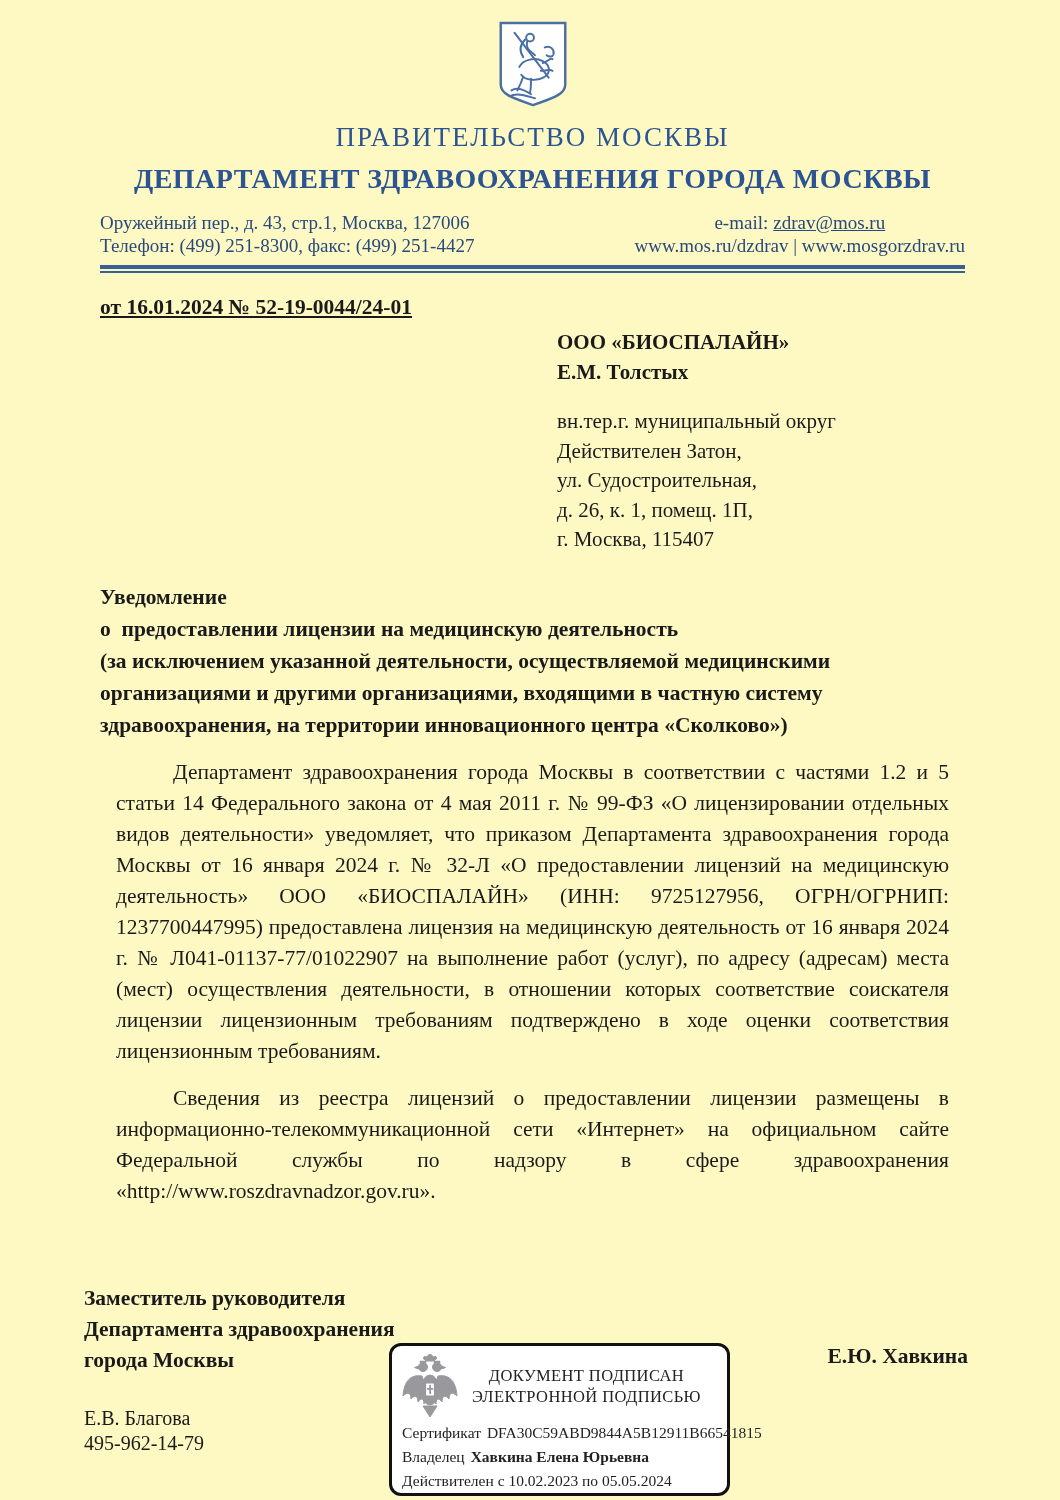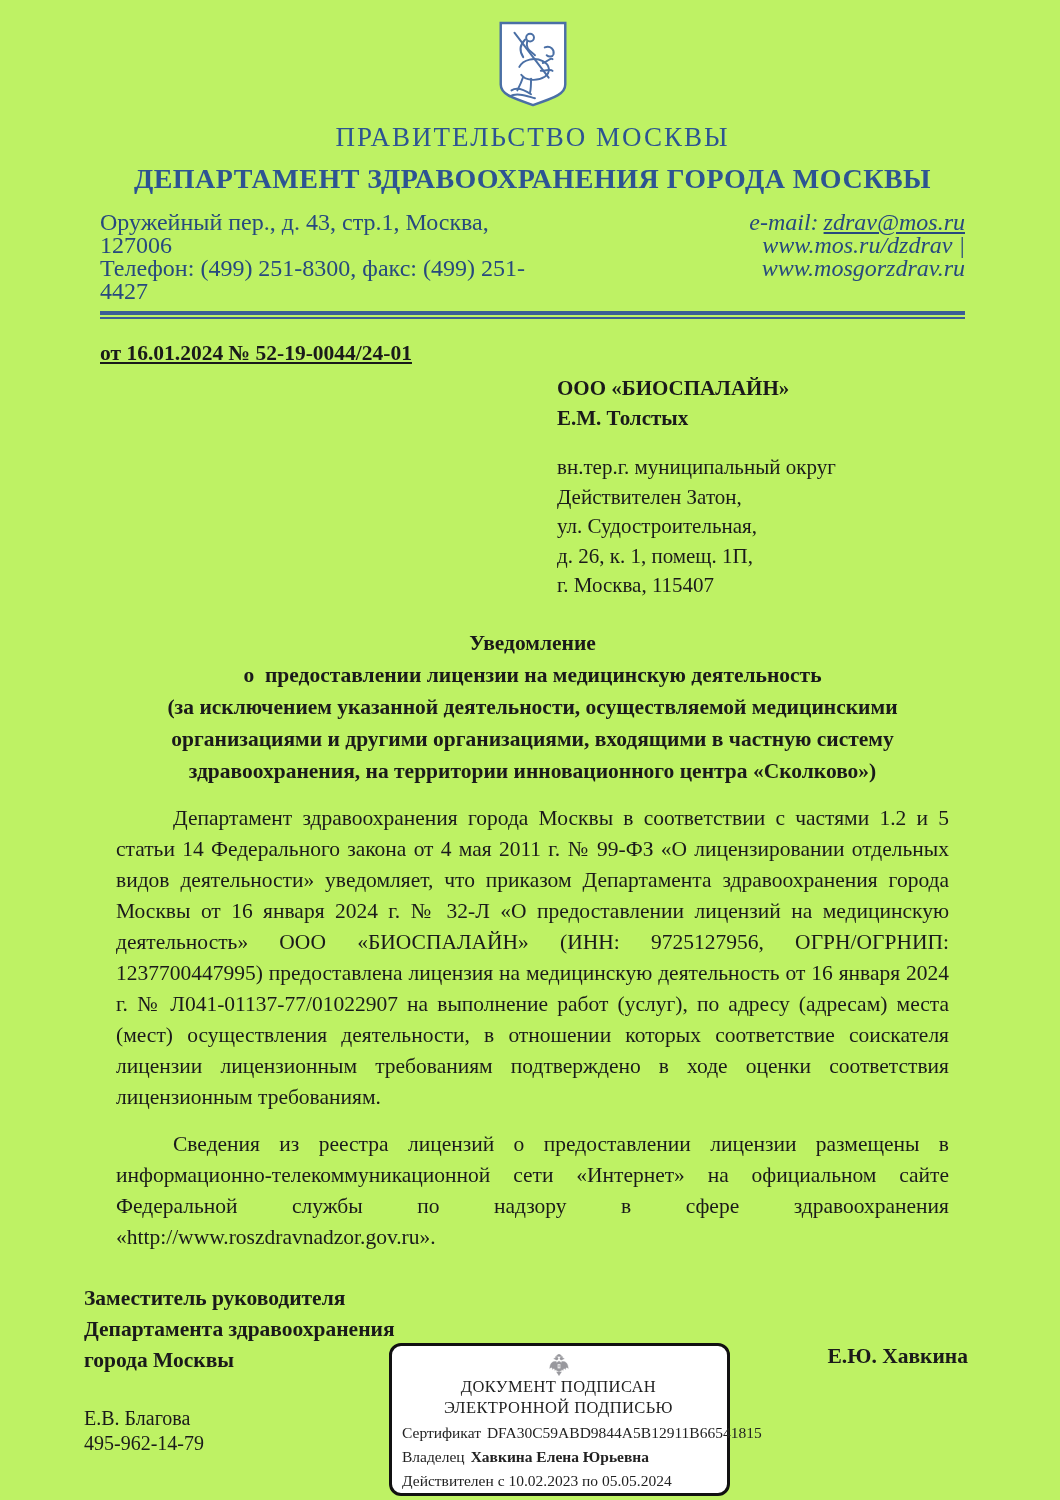--- a/index.html
+++ b/index.html
@@ -1,62 +1,62 @@
 <!DOCTYPE html>
 <html><head>
 <meta charset="utf-8">
 <style>
   html,body {margin:0; padding:0; background:#ffffff;}
   .page {
-    position:relative; width:1060px; height:1500px; background:#bef264;
+    position:relative; width:1060px; height:1500px; background:#fef9c3;
     font-family:"Liberation Serif", serif; color:#1a1a1a; overflow:hidden;
   }
   .content {padding:20px 95px 0 100px;}
 
   .emblem-wrap {text-align:center; height:88px;}
 
   .gov-title {
     text-align:center; color:#2d5492; font-size:27px; font-weight:normal;
     letter-spacing:2px; margin:14px 0 0 0;
   }
   .dep-title {
     text-align:center; color:#2d5492; font-size:28px; font-weight:bold;
     letter-spacing:0.5px; margin:10px 0 0 0;
   }
   .contacts {
     display:flex; justify-content:space-between; margin-top:16px;
-    color:#27497e; font-size:24px; line-height:23px;gap:16px;
+    color:#27497e; font-size:19px; line-height:23px;gap:16px;
   }
-  .contacts .right {text-align:right;font-style:italic;}
+  .contacts .right {text-align:center;}
   .u {text-decoration:underline; color:#27497e;}
   .mr {margin-right:5px;}
 
   .rule {margin-top:8px; height:2px; border-top:4px solid #3a5f96; border-bottom:2px solid #3a5f96;}
 
   .ref-line {margin-top:22px; font-size:21.5px; font-weight:bold; text-decoration:underline;}
 
   .recipient {margin-left:457px; margin-top:8px; font-size:21px; line-height:29.5px;}
   .recipient .bold {font-weight:bold;}
   .recipient .addr {margin-top:20px;}
 
-  .doc-title {margin-top:26px; text-align:center; font-weight:bold; font-size:21.5px; line-height:32px;}
+  .doc-title {margin-top:26px; font-weight:bold; font-size:21.5px; line-height:32px;}
   .doc-title div {white-space:pre-wrap;}
 
   .body-par {margin:16px; font-size:21.5px; line-height:31px; text-align:justify; text-indent:57px;}
   .body-par.first {margin-top:16px;}
 
   .sig-titles {position:absolute; left:84px; top:1283px; font-weight:bold; font-size:21.5px; line-height:31px;}
   .sig-name {position:absolute; top:1344px; right:92px; font-weight:bold; font-size:21.5px;}
 
   .stamp {
     position:absolute; left:389px; top:1343px; width:341px; height:153px;
     border:3px solid #111; border-radius:12px; background:#fff; box-sizing:border-box;
     padding:8px 12px 6px 10px;
   }
-  .stamp-top {display:flex; align-items:center; height:64px;flex-direction:column;}
+  .stamp-top {display:flex; align-items:center; height:64px;}
   .stamp-title {flex:1; text-align:center; font-size:16.5px; line-height:21px; color:#222; letter-spacing:0.4px;}
   .stamp-rows {font-size:15.5px; line-height:24px; color:#222; margin-top:3px;}
   .stamp-rows .lbl {margin-right:6px;}
   .stamp-rows .bold {font-weight:bold;}
 
   .contact-person {position:absolute; left:84px; top:1406px; font-size:20px; line-height:25px;}
 </style>
 </head>
 <body>
 

